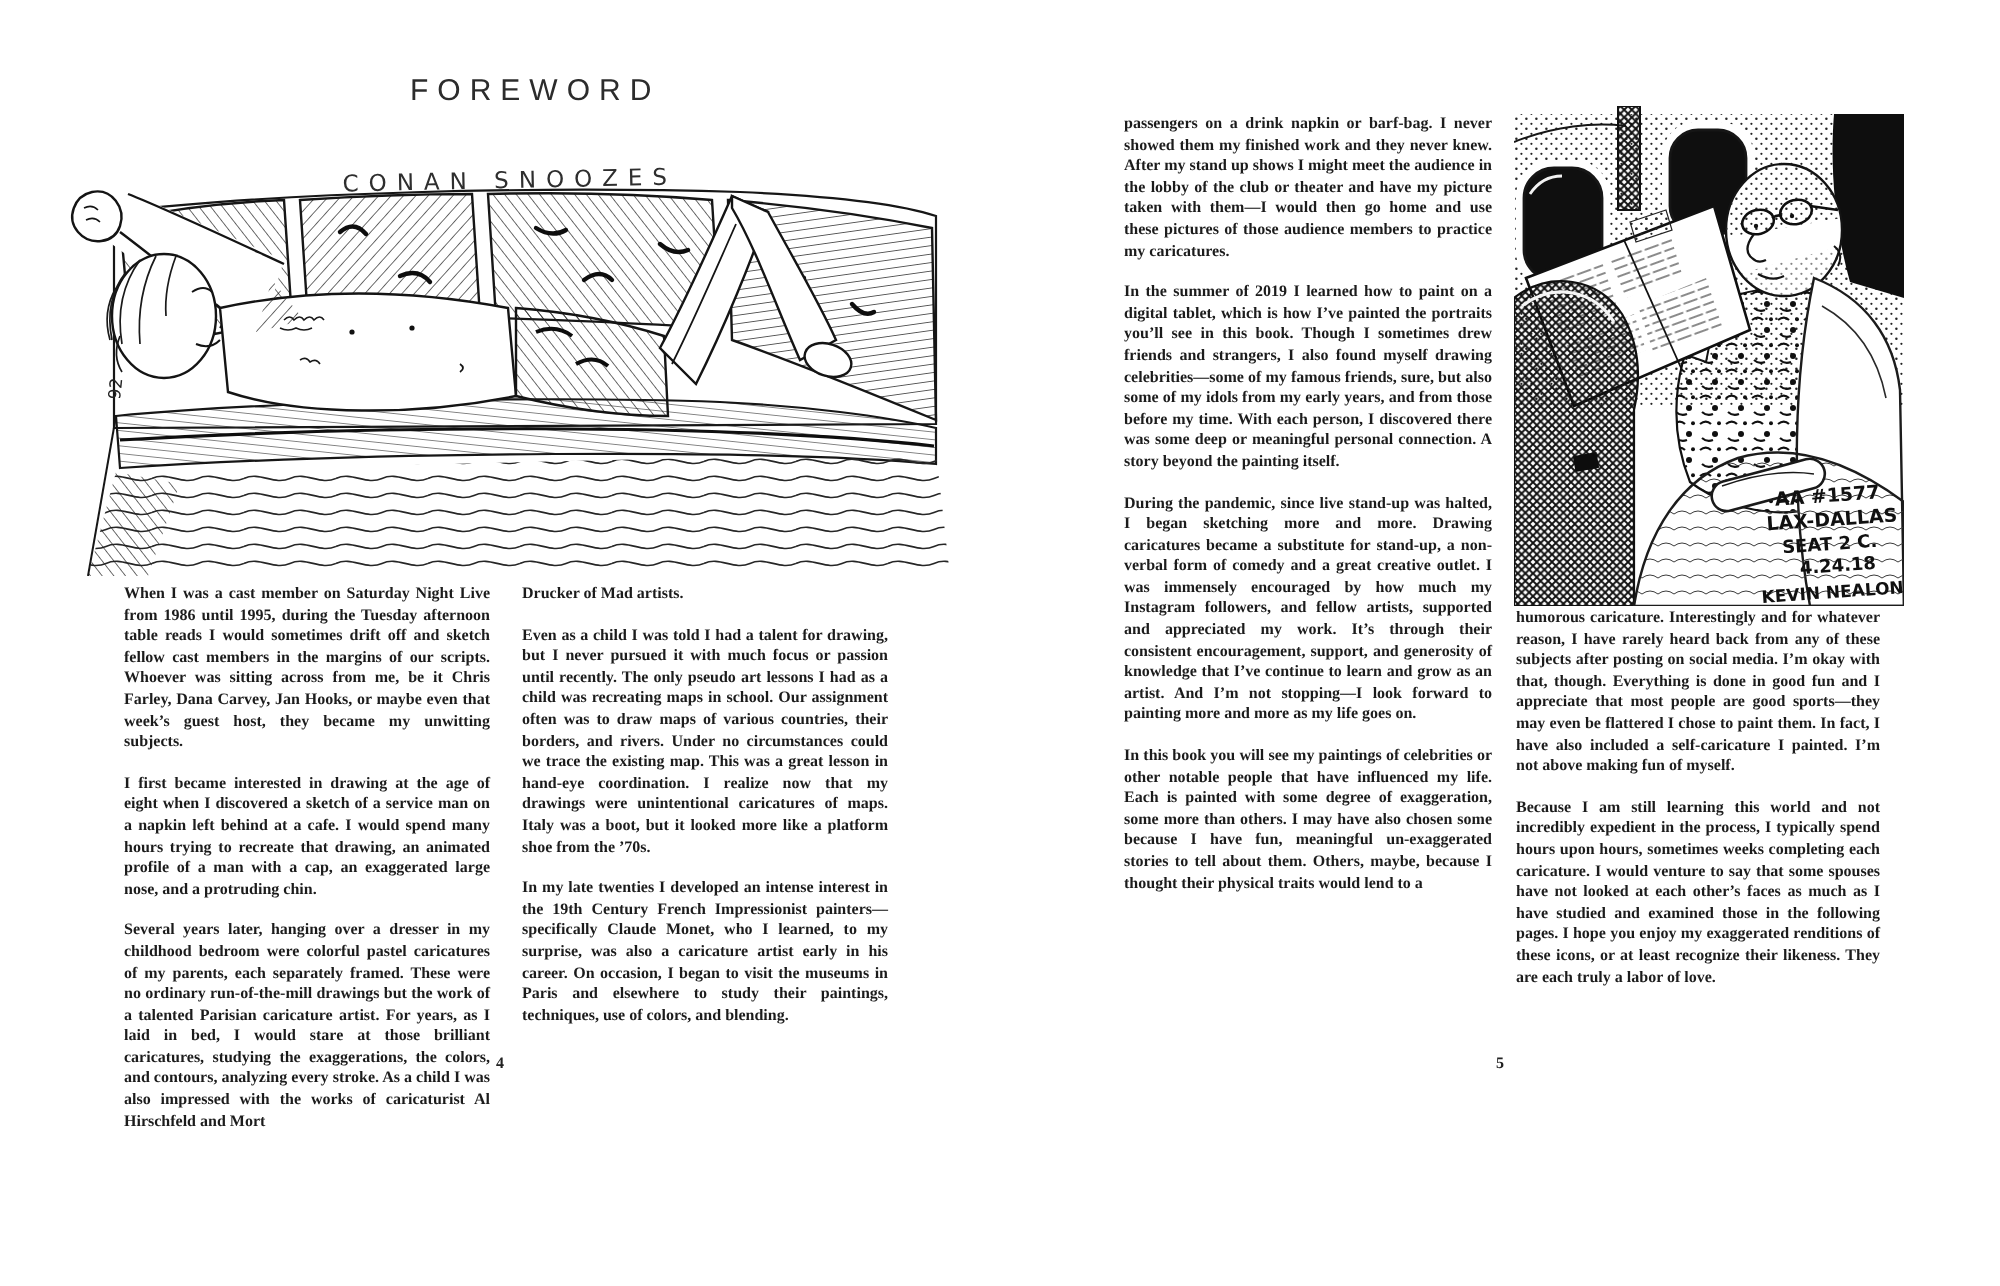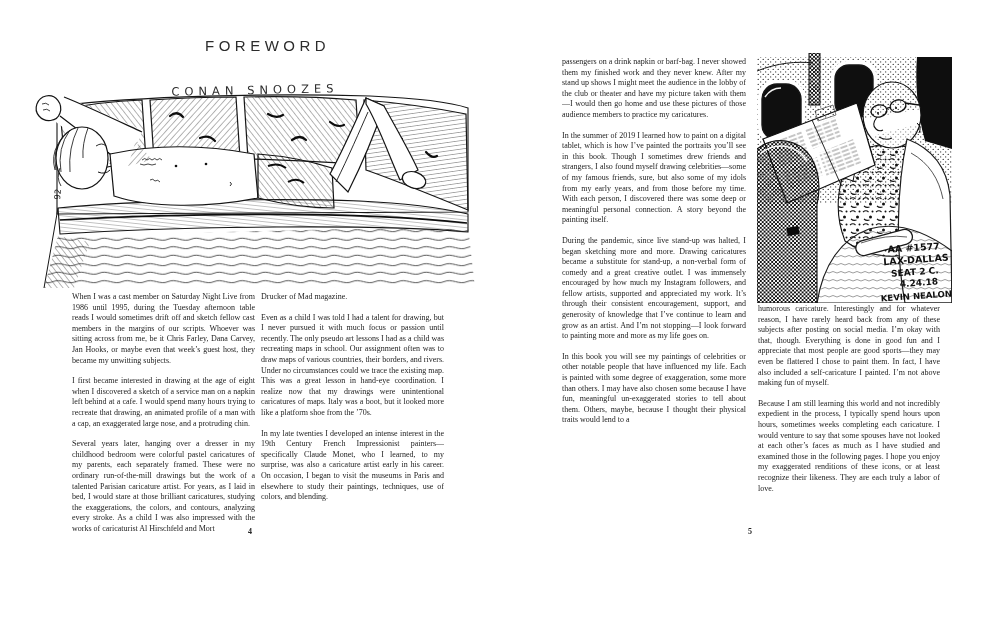--- a/index.html
+++ b/index.html
@@ -4,23 +4,23 @@
 <style>
   html,body{margin:0;padding:0;background:#fff;}
   .spread{position:relative;width:1000px;height:643px;background:#ffffff;overflow:hidden;
           font-family:"Liberation Serif",serif;color:#1b1b1b;}
   .page{position:absolute;top:0;width:500px;height:574px;padding-left:18px;}
   .page-left{left:0;}
   .page-right{left:500px;}
   .foreword{position:absolute;left:205px;top:37px;margin:0;
             font-family:"Liberation Sans",sans-serif;font-size:15px;font-weight:500;
             letter-spacing:4.5px;color:#2c2c2c;}
-  .col{position:absolute;font-size:8px;line-height:10.6px;text-align:justify;color:#1c1c1c;}
+  .col{position:absolute;font-size:8px;line-height:10.6px;text-align:justify;color:#1c1c1c;font-weight:bold;}
   .col .para{margin:0 0 10px 0;}
-  .lp-col1{left:72px;top:292px;width:183px;}
+  .lp-col1{left:62px;top:292px;width:183px;}
   .lp-col2{left:261px;top:292px;width:183px;}
   .rp-col1{left:62px;top:57px;width:184px;}
   .rp-col2{left:258px;top:304px;width:182px;}
   .illus{position:absolute;margin:0;}
   .illus-couch{left:30px;top:82px;}
   .illus-plane{left:257px;top:53px;}
   .pagenum{position:absolute;bottom:38px;left:0;width:500px;text-align:center;
            font-size:8px;font-weight:700;color:#222;}
   svg{display:block;}
 </style>
@@ -129,21 +129,21 @@
         <text x="30" y="118" font-family="DejaVu Sans, sans-serif" font-size="8.5" fill="#222" transform="rotate(-84 30 118)">92</text>
       </svg>
     </figure>
 
     <div class="col lp-col1">
         <p class="para">When I was a cast member on Saturday Night Live from 1986 until 1995, during the Tuesday afternoon table reads I would sometimes drift off and sketch fellow cast members in the margins of our scripts. Whoever was sitting across from me, be it Chris Farley, Dana Carvey, Jan Hooks, or maybe even that week’s guest host, they became my unwitting subjects.</p>
         <p class="para">I first became interested in drawing at the age of eight when I discovered a sketch of a service man on a napkin left behind at a cafe. I would spend many hours trying to recreate that drawing, an animated profile of a man with a cap, an exaggerated large nose, and a protruding chin.</p>
         <p class="para">Several years later, hanging over a dresser in my childhood bedroom were colorful pastel caricatures of my parents, each separately framed. These were no ordinary run-of-the-mill drawings but the work of a talented Parisian caricature artist. For years, as I laid in bed, I would stare at those brilliant caricatures, studying the exaggerations, the colors, and contours, analyzing every stroke. As a child I was also impressed with the works of caricaturist Al Hirschfeld and Mort</p>
       </div>
     <div class="col lp-col2">
-        <p class="para">Drucker of Mad magazine.</p>
+        <p class="para">Drucker of Mad artists.</p>
         <p class="para">Even as a child I was told I had a talent for drawing, but I never pursued it with much focus or passion until recently. The only pseudo art lessons I had as a child was recreating maps in school. Our assignment often was to draw maps of various countries, their borders, and rivers. Under no circumstances could we trace the existing map. This was a great lesson in hand-eye coordination. I realize now that my drawings were unintentional caricatures of maps. Italy was a boot, but it looked more like a platform shoe from the ’70s.</p>
         <p class="para">In my late twenties I developed an intense interest in the 19th Century French Impressionist painters—specifically Claude Monet, who I learned, to my surprise, was also a caricature artist early in his career. On occasion, I began to visit the museums in Paris and elsewhere to study their paintings, techniques, use of colors, and blending.</p>
       </div>
 
     <div class="pagenum">4</div>
   </section>
 
   <section class="page page-right">
 
     <div class="col rp-col1">

